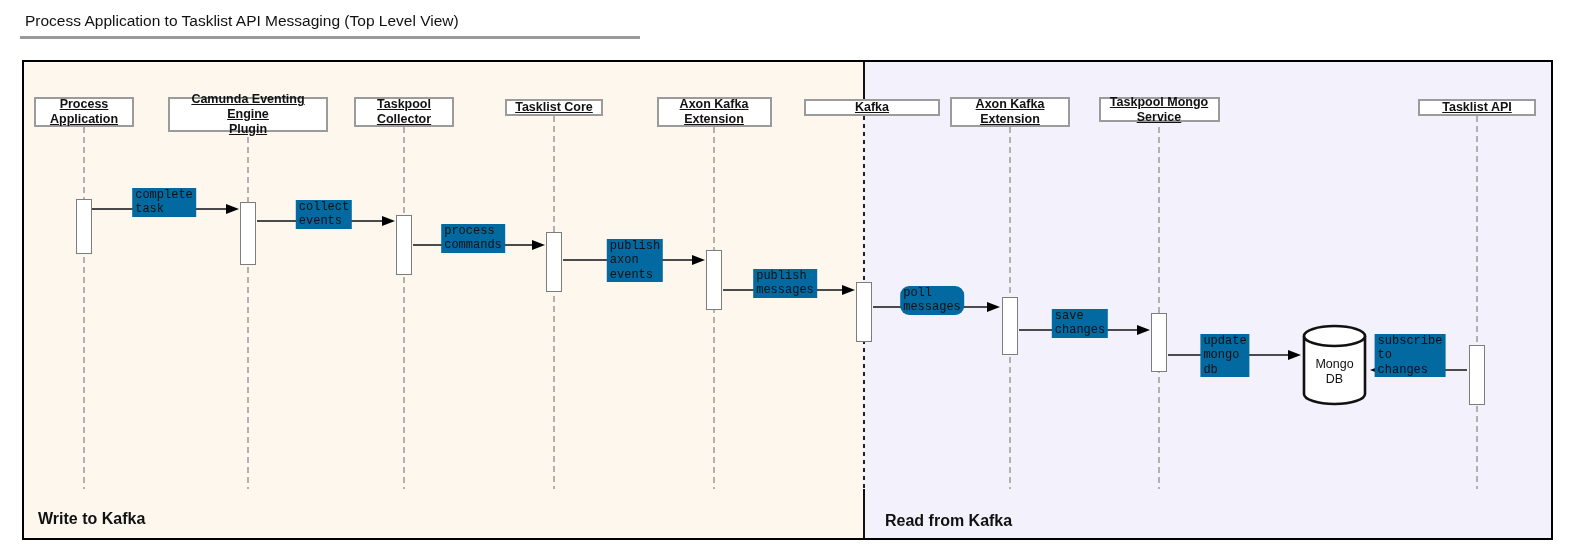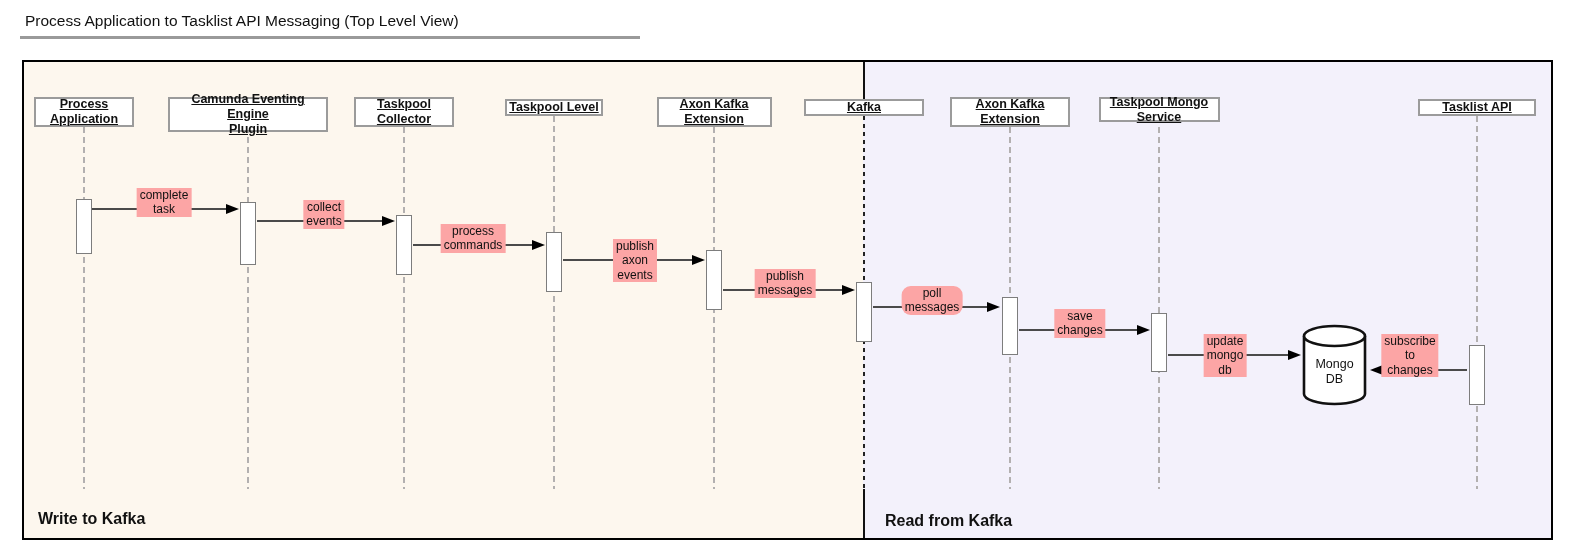--- a/index.html
+++ b/index.html
@@ -20,21 +20,21 @@
 
   .participant-box{background:#fff;border:2px solid #9b9b9b;box-sizing:border-box;display:flex;align-items:center;justify-content:center;text-align:center;z-index:6;}
   .participant-label{font-weight:bold;font-size:12.5px;line-height:1.18;text-decoration:underline;color:#111;white-space:pre-line;}
 
   .activation{background:#fff;border:1.5px solid #7d7d7d;box-sizing:border-box;z-index:4;}
 
   .msg-line{height:2px;background:#4a4a4a;z-index:5;}
   .msg-head{width:0;height:0;z-index:5;}
   .msg-head.right{border-top:5.5px solid transparent;border-bottom:5.5px solid transparent;border-left:13px solid #000;}
   .msg-head.left{border-top:5.5px solid transparent;border-bottom:5.5px solid transparent;border-right:13px solid #000;}
-  .msg-label{transform:translateX(-50%);background:#fca5a5;padding:0 3px;font-size:12px;line-height:1.2;color:#111;text-align:center;white-space:pre-line;z-index:5;}
+  .msg-label{transform:translateX(-50%);background:#0369a1;padding:0 3px;font-size:12px;line-height:1.2;color:#111;white-space:pre-line;z-index:5;font-family:Liberation Mono, monospace;}
 
   #database{z-index:6;}
   #database-label{width:56px;text-align:center;font-size:12.5px;line-height:1.2;color:#111;z-index:7;}
 </style>
 </head>
 <body>
 
 <div class="abs" id="doc-title">Process Application to Tasklist API Messaging (Top Level View)</div>
 <div class="abs" id="title-underline"></div>
 
@@ -106,27 +106,27 @@
       </div>
       <div class="abs participant-box" style="left: 144px; top: 35px; width: 160px; height: 35px;">
         <span class="participant-label">Camunda Eventing Engine
 Plugin</span>
       </div>
       <div class="abs participant-box" style="left: 330px; top: 35px; width: 100px; height: 30px;">
         <span class="participant-label">Taskpool
 Collector</span>
       </div>
       <div class="abs participant-box" style="left: 481px; top: 37px; width: 98px; height: 17px;">
-        <span class="participant-label">Taskpool Level</span>
+        <span class="participant-label">Tasklist Core</span>
       </div>
       <div class="abs participant-box" style="left: 632.5px; top: 35px; width: 115px; height: 30px;">
         <span class="participant-label">Axon Kafka
 Extension</span>
       </div>
-      <div class="abs participant-box" style="left: 780px; top: 37px; width: 120px; height: 17px;">
+      <div class="abs participant-box" style="left: 780px; top: 37px; width: 136px; height: 17px;">
         <span class="participant-label">Kafka</span>
       </div>
       <div class="abs participant-box" style="left: 926px; top: 35px; width: 120px; height: 30px;">
         <span class="participant-label">Axon Kafka
 Extension</span>
       </div>
       <div class="abs participant-box" style="left: 1074.5px; top: 35px; width: 121px; height: 25px;">
         <span class="participant-label">Taskpool Mongo
 Service</span>
       </div>

